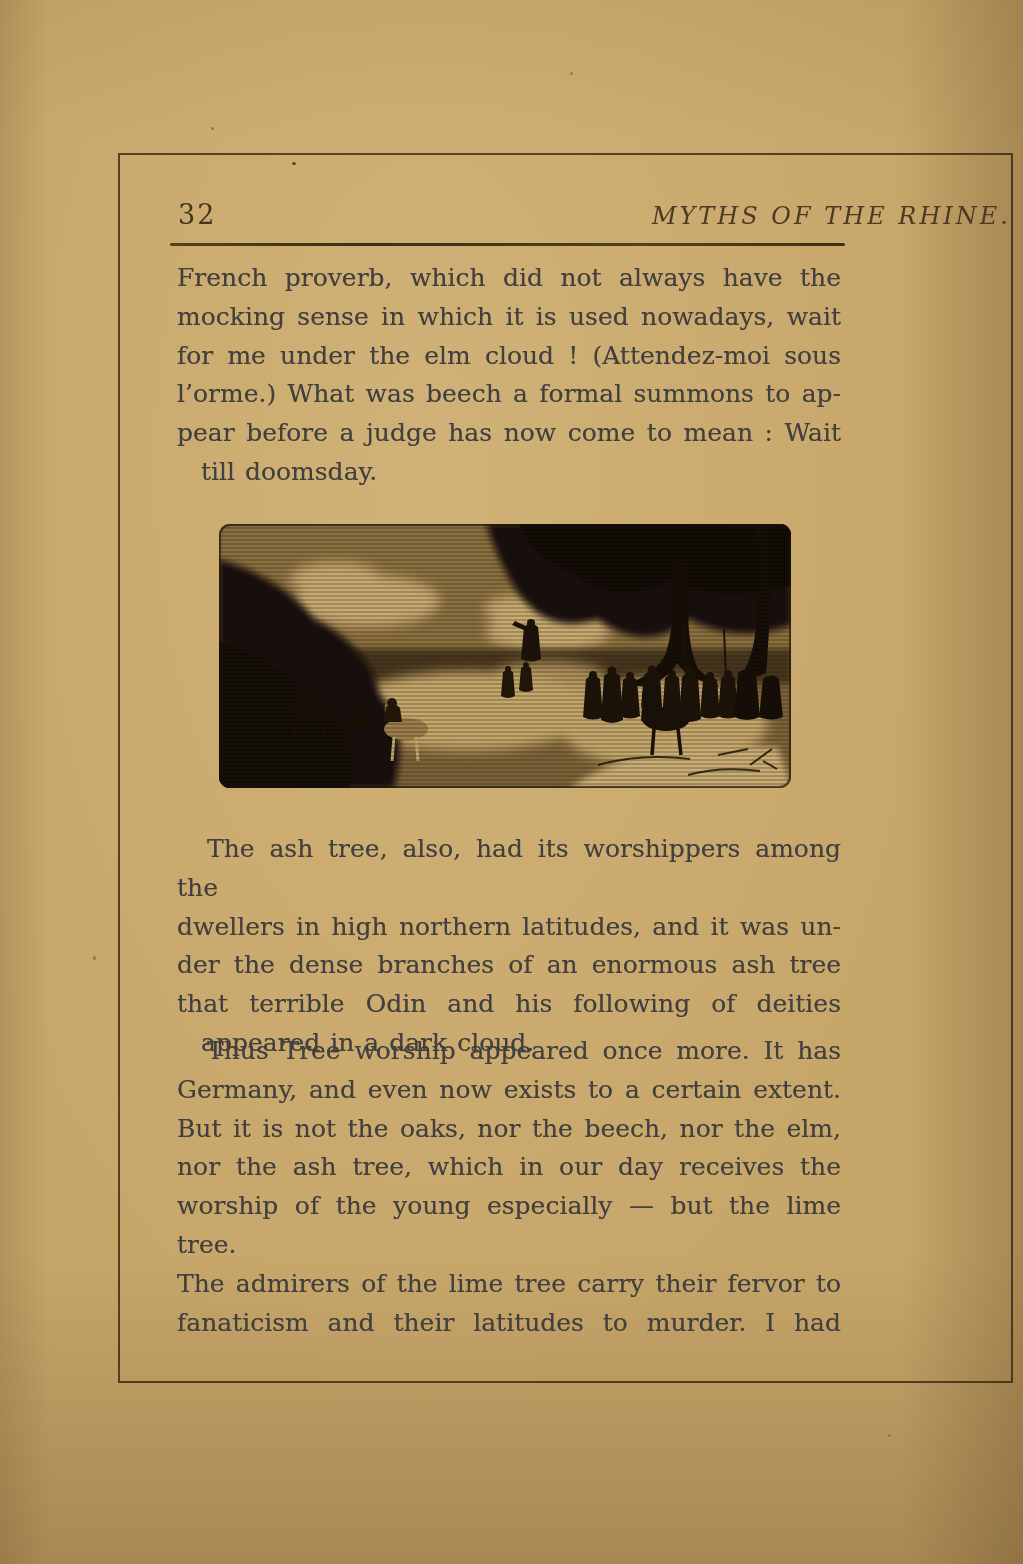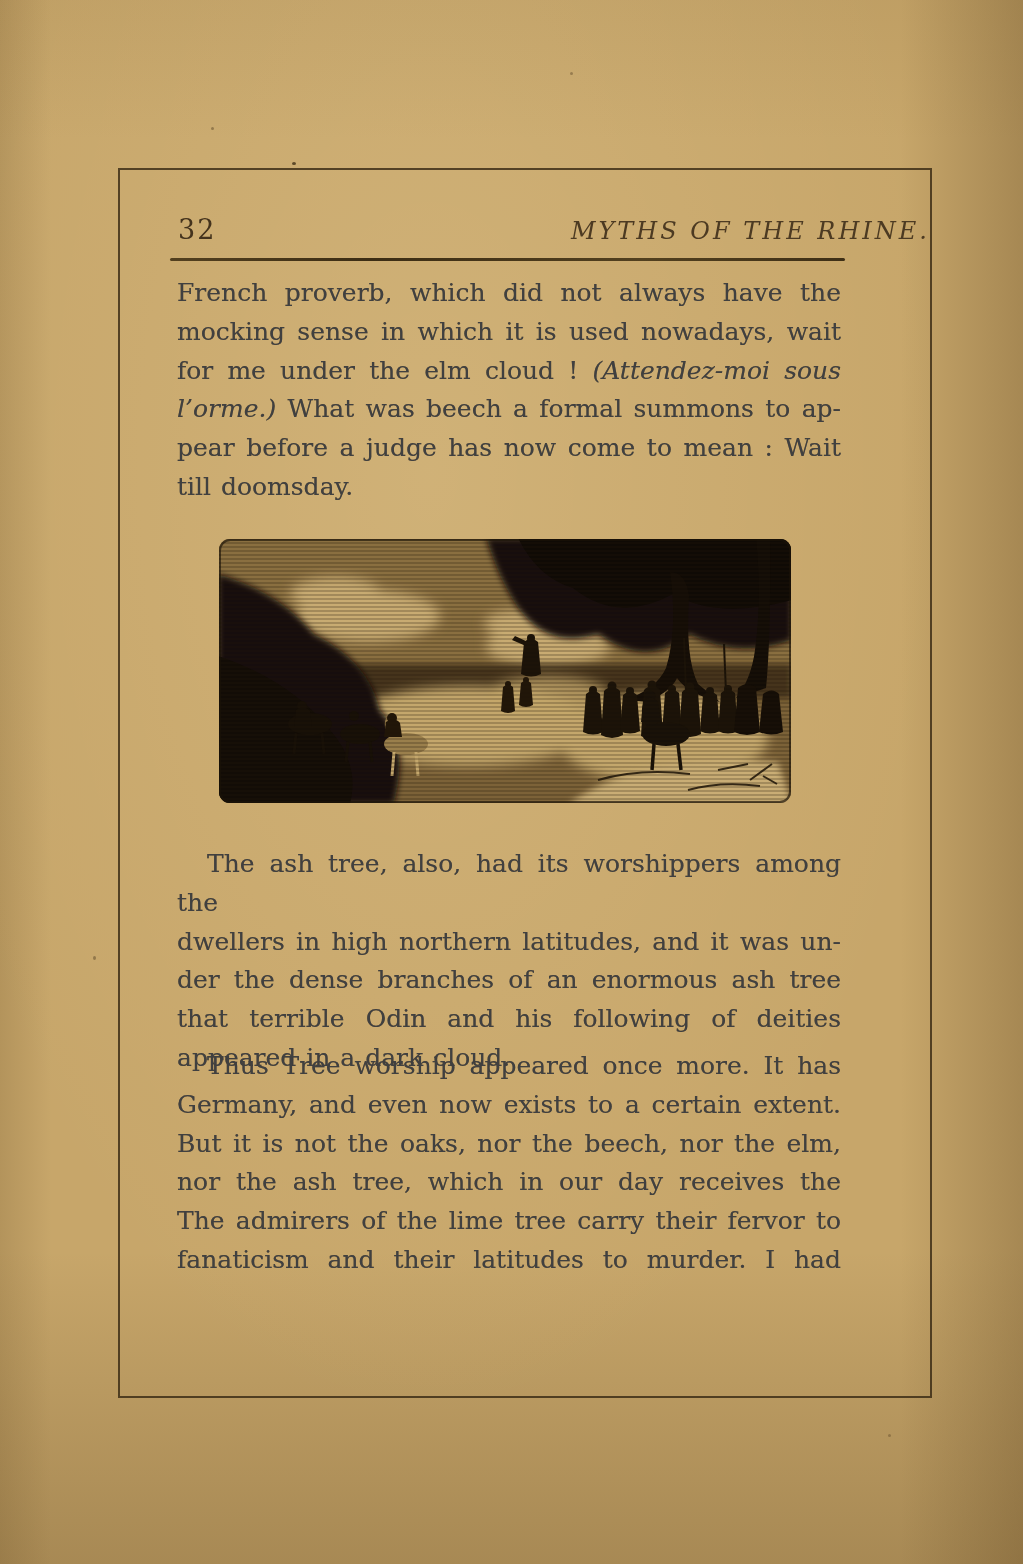--- a/index.html
+++ b/index.html
@@ -7,44 +7,44 @@
     width:1023px;height:1564px;position:relative;overflow:hidden;
     background:
       radial-gradient(ellipse at 42% 30%, rgba(255,236,188,0.16), rgba(255,236,188,0) 62%),
       linear-gradient(to right, rgba(100,74,34,0.20), rgba(100,74,34,0) 5%, rgba(100,74,34,0) 88%, rgba(90,66,30,0.30)),
       linear-gradient(to bottom, rgba(125,96,48,0.10), rgba(125,96,48,0) 9%, rgba(125,96,48,0) 80%, rgba(86,62,27,0.28)),
       #c7a66a;
     font-family:"DejaVu Serif","Liberation Serif",serif;
     color:#483621;
   }
   .frame{
-    position:absolute;left:118px;top:168px;width:814px;height:1230px;
+    position:absolute;left:118px;top:153px;width:895px;height:1230px;
     box-sizing:border-box;border:2px solid rgba(56,42,19,0.82);
   }
   .page-number{
     position:absolute;left:58px;top:44px;font-size:27px;letter-spacing:2px;color:#44331d;
   }
   .running-title{
     position:absolute;left:0;top:47px;width:100%;text-align:right;
     font-style:italic;font-size:24px;letter-spacing:3px;color:#4c3a22;
   }
   .header-rule{
     position:absolute;left:50px;top:88px;width:675px;height:3px;
     background:linear-gradient(to right,#53401f,#3c2d14 30%,#52401f 70%,#3e2f16);
     border-radius:2px;
   }
   .para{
     position:absolute;left:57px;width:664px;
     font-size:25px;line-height:38.8px;word-spacing:2px;color:#404040;
     text-shadow:0 0 0.5px rgba(74,55,34,0.5);
   }
   .line{text-align:justify;text-align-last:justify;white-space:normal;}
-  .line.lastline{text-align-last:left;}
+  .line.lastline{text-align-last:left;margin-left:24px;}
   .line.indent{text-indent:30px;}
-  .it{font-style:italic;}
+  .it{}
   .engraving{
     position:absolute;left:98px;top:368px;width:574px;height:266px;
   }
   .speck{position:absolute;border-radius:50%;background:rgba(56,40,18,0.75);}
 </style>
 </head>
 <body>
 
 <div class="frame">
 
@@ -214,20 +214,21 @@
     <div class="line">der the dense branches of an enormous ash tree</div>
     <div class="line">that terrible Odin and his following of deities</div>
     <div class="line lastline">appeared in a dark cloud.</div>
   </div>
 
   <div class="para" style="top:867px;margin-top:10px;">
     <div class="line indent">Thus Tree worship appeared once more.  It has</div>
     <div class="line">Germany, and even now exists to a certain extent.</div>
     <div class="line">But it is not the oaks, nor the beech, nor the elm,</div>
     <div class="line">nor the ash tree, which in our day receives the</div>
+    <div class="line">worship of the young especially — but the lime tree.</div>
     <div class="line">The admirers of the lime tree carry their fervor to</div>
     <div class="line">fanaticism and their latitudes to murder.  I had</div>
   </div>
 
 </div>
 
 <div class="speck" style="left:292px;top:162px;width:4px;height:3px;"></div>
 <div class="speck" style="left:211px;top:127px;width:3px;height:3px;opacity:0.5;"></div>
 <div class="speck" style="left:570px;top:72px;width:3px;height:3px;opacity:0.45;"></div>
 <div class="speck" style="left:93px;top:956px;width:3px;height:4px;opacity:0.5;"></div>

